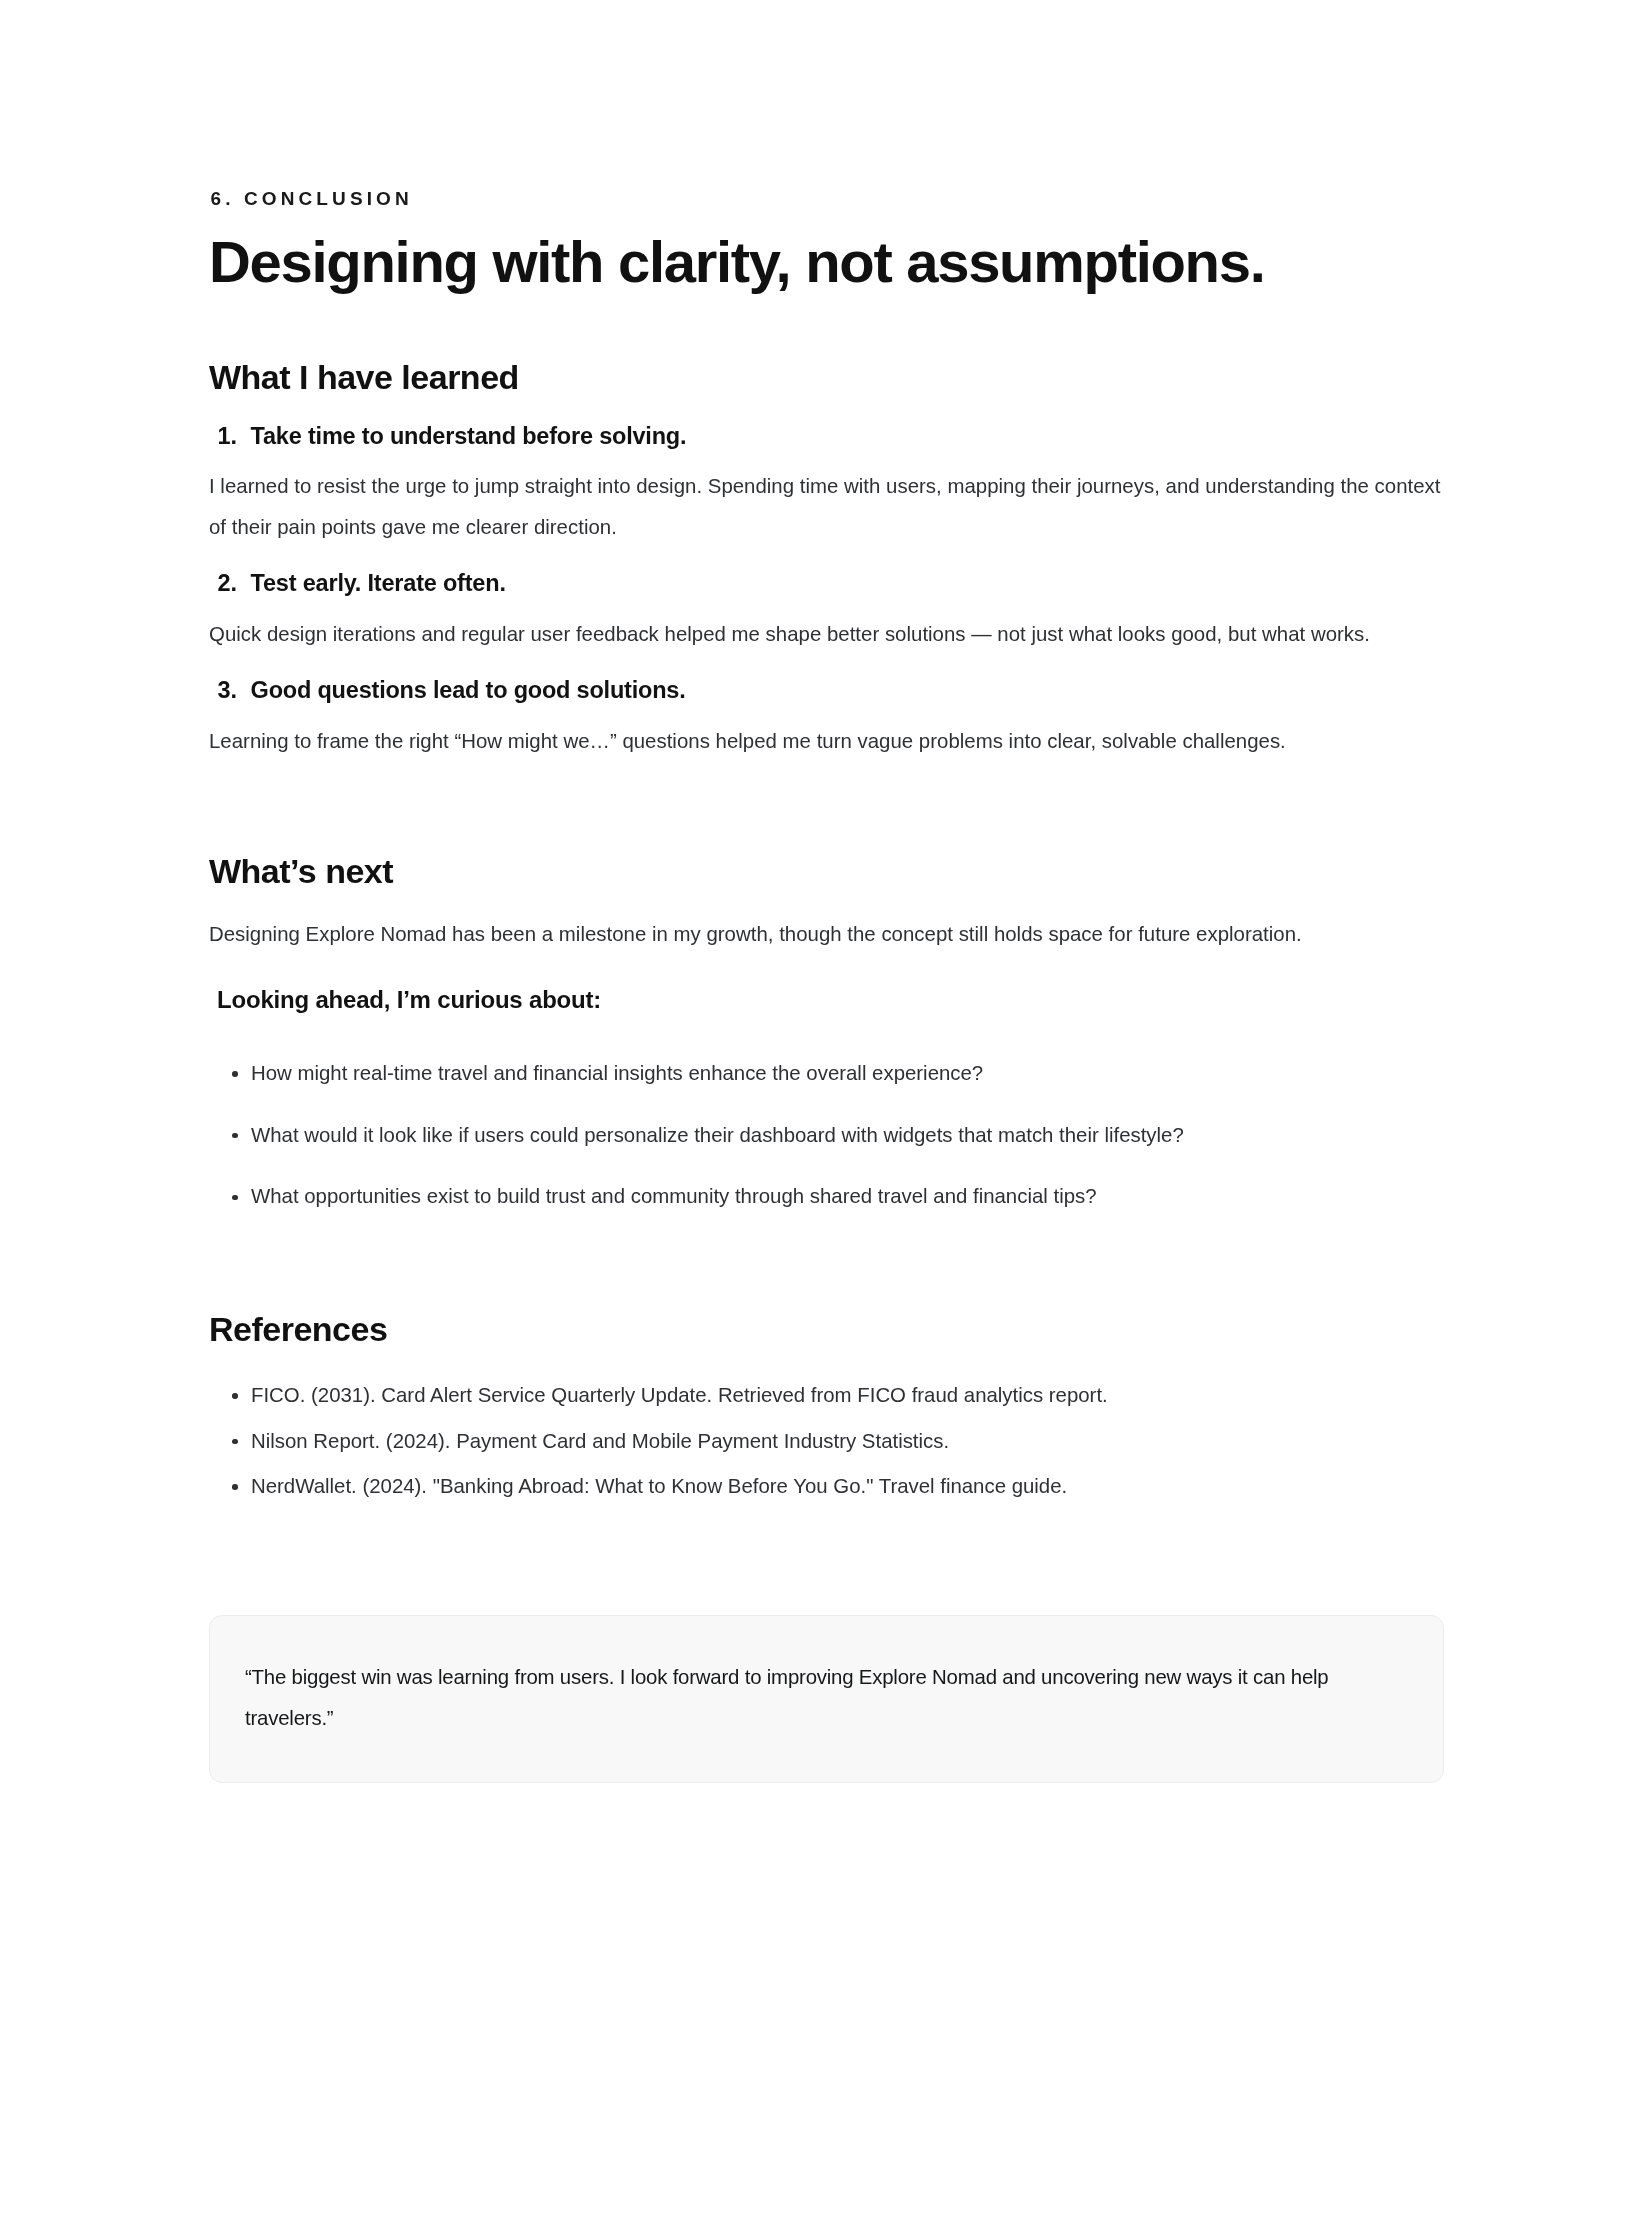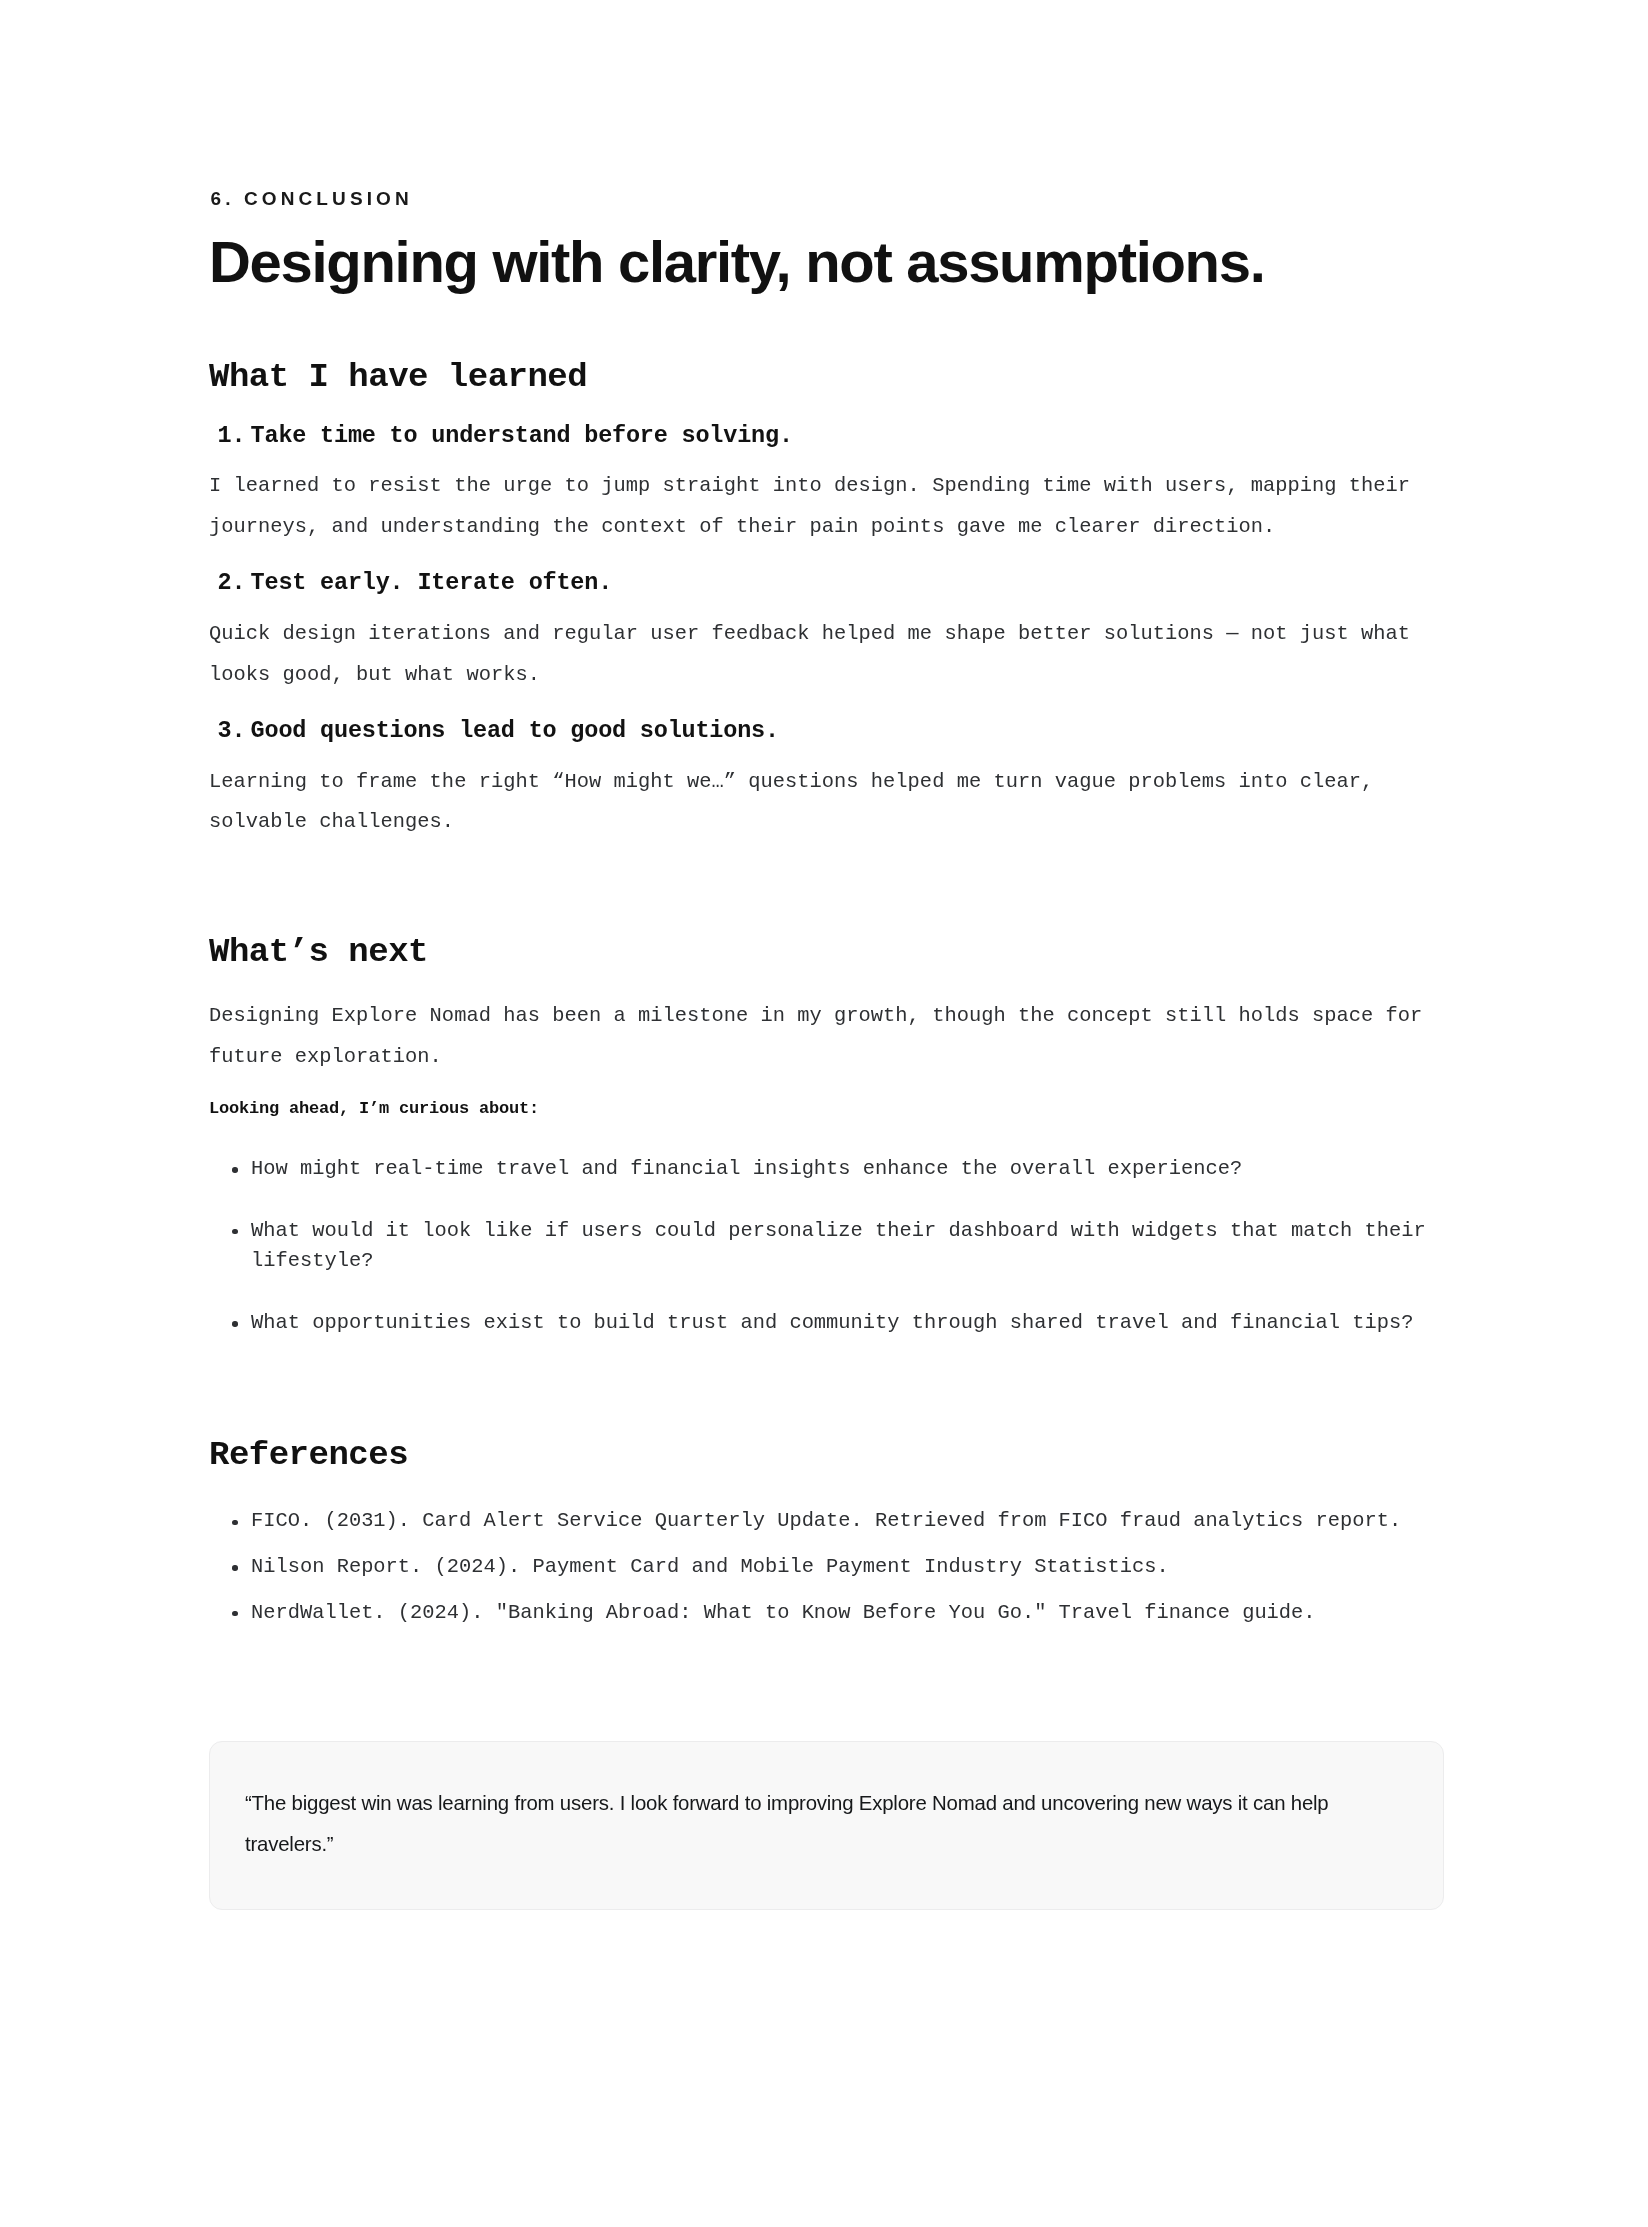--- a/index.html
+++ b/index.html
@@ -54,21 +54,21 @@
   
   .section-heading {
     font-size: 34px;
     font-weight: 700;
     letter-spacing: -0.5px;
     line-height: 1.15;
     color: #111111;
     margin: 0;
   }
 
-  .section-block { margin-top: 0; font-family: Liberation Mono, monospace; }
+  .section-block { margin-top: 0; }
 
   
   .learn-list {
     list-style: none;
     margin: 0;
     padding: 0;
   }
   .learn-item { margin: 0; }
   .learn-head {
     display: flex;
@@ -91,26 +91,26 @@
   .body-text {
     font-size: 20.4px;
     font-weight: 400;
     line-height: 2.0;
     letter-spacing: 0.02px;
     color: #2e3033;
     margin: 0;
   }
 
   .bold-lead {
-    font-size: 17px;
+    font-size: 24px;
     font-weight: 700;
     letter-spacing: -0.2px;
     line-height: 1.5;
     color: #121212;
-    margin: 0;
+    margin: 8px;
   }
 
   
   ul.bullets {
     list-style: none;
     margin: 9px;
     padding: 0;
   }
   ul.bullets > li {
     position: relative;

